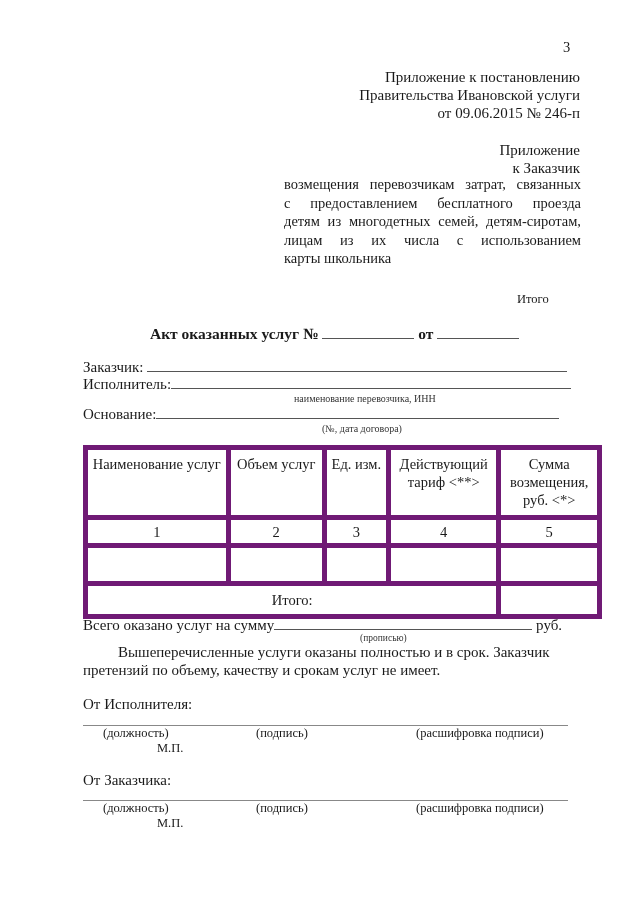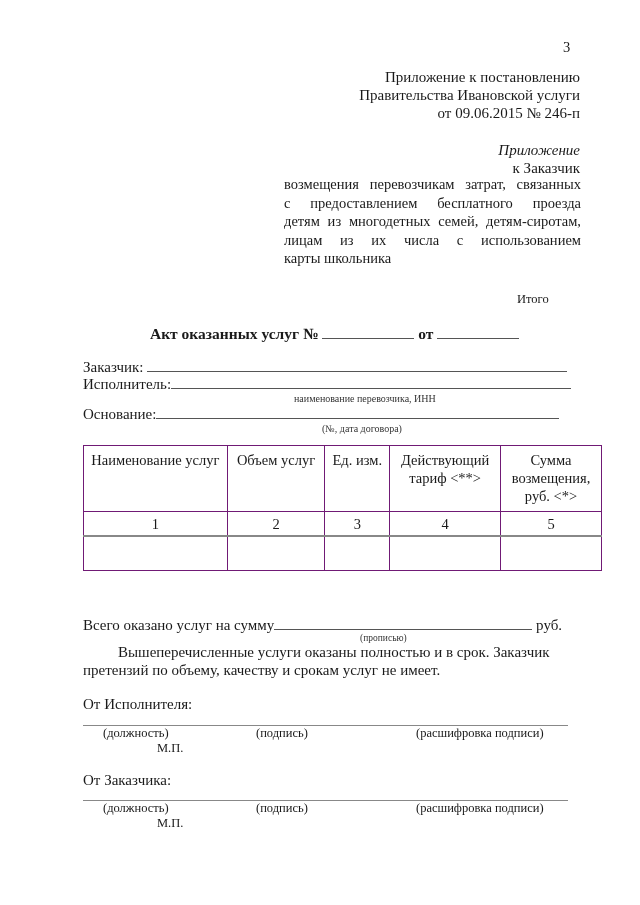--- a/index.html
+++ b/index.html
@@ -9,36 +9,36 @@
   .f15 { font-size: 15px; line-height: 18px; }
   .f14 { font-size: 14.5px; line-height: 18px; }
   .small { font-size: 10px; line-height: 12px; color: #333; }
   .right { text-align: right; }
   .justify-block { position: absolute; left: 284px; width: 297px; font-size: 14.5px; line-height: 18.6px; text-align: justify; text-align-last: justify; }
   .justify-block .last { text-align-last: left; }
   .uline { display: inline-block; border-bottom: 1px solid #555; vertical-align: baseline; height: 12px; }
   .hr { position: absolute; height: 0; border-top: 1px solid #888; }
   table.act { position: absolute; left: 83px; top: 445px; width: 519px; border-collapse: collapse;
               font-size: 14.5px; }
-  table.act td { border: 1px solid #701a75; text-align: center; vertical-align: top; padding: 5px 2px 0 2px; line-height: 18px; }
+  table.act td { border: 5px solid #701a75; text-align: center; vertical-align: top; padding: 5px 2px 0 2px; line-height: 18px; }
   table.act tr.head td { height: 60px; }
   table.act tr.nums td { height: 23px; vertical-align: middle; padding-top: 0; border-bottom: 2px solid #888; }
   table.act tr.empty td { height: 28px; }
   table.act tr.total td { height: 28px; vertical-align: middle; padding-top: 0; }
 </style>
 </head>
 <body>
 
 <div class="abs f14" style="left:563px; top:38px;">3</div>
 
 <div class="abs f15 right" style="right:60px; top:68px;">Приложение к постановлению</div>
 <div class="abs f15 right" style="right:60px; top:86px;">Правительства Ивановской услуги</div>
 <div class="abs f15 right" style="right:60px; top:104px;">от  09.06.2015 № 246-п</div>
 
-<div class="abs f15 right" style="right:60px; top:141px;font-style:italic;">Приложение</div>
+<div class="abs f15 right" style="right:60px; top:141px;">Приложение</div>
 <div class="abs f15 right" style="right:60px; top:159px;">к Заказчик</div>
 <div class="justify-block" style="top:175px;">
   <div>возмещения перевозчикам затрат, связанных</div>
   <div>с предоставлением бесплатного проезда</div>
   <div>детям из многодетных семей, детям-сиротам,</div>
   <div>лицам из их числа с использованием</div>
   <div class="last">карты школьника</div>
 </div>
 <div class="abs" style="left:517px; top:292px; font-size:12.5px;">Итого</div>
 
@@ -85,20 +85,24 @@
     <td>4</td>
     <td>5</td>
   </tr>
   <tr class="empty">
     <td></td>
     <td></td>
     <td></td>
     <td></td>
     <td></td>
   </tr>
+  <tr class="total">
+    <td colspan="4">Итого:</td>
+    <td></td>
+  </tr>
 </tbody>
   </table>
 
 <div class="abs f15" style="left:83px; top:616px;">
   <span>Всего оказано услуг на сумму</span><span class="uline" style="width:258px;"></span>
   <span>руб.</span>
 </div>
 <div class="abs" style="left:360px; top:633px; font-size:9.5px; color:#333;">(прописью)</div>
 
 <div class="abs f15" style="left:118px; top:643px;">Вышеперечисленные услуги оказаны полностью и в срок.  Заказчик</div>

